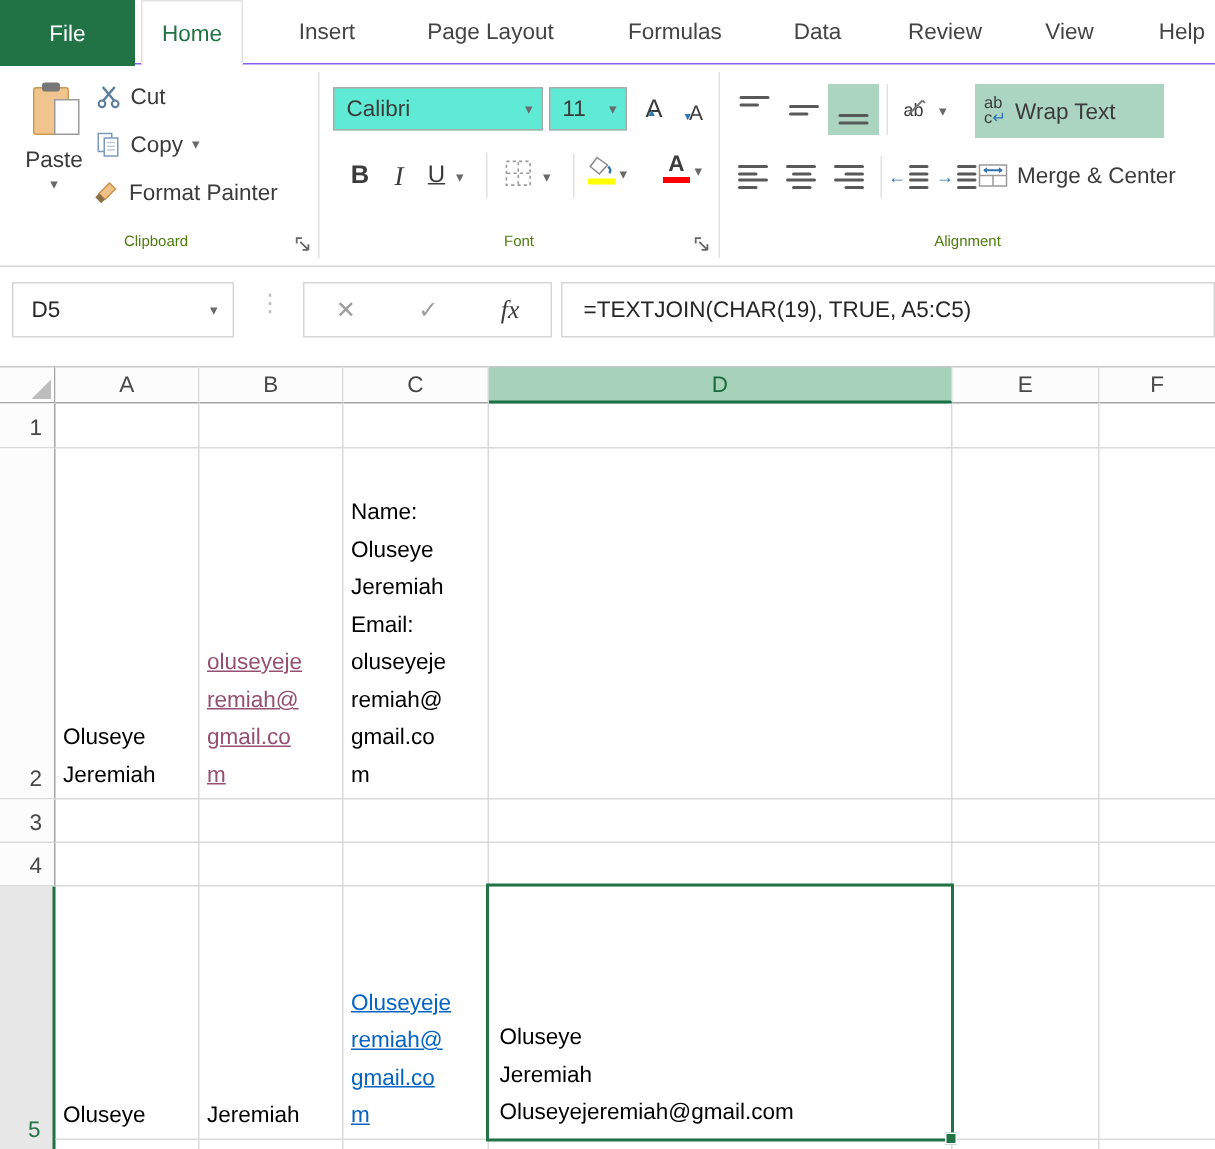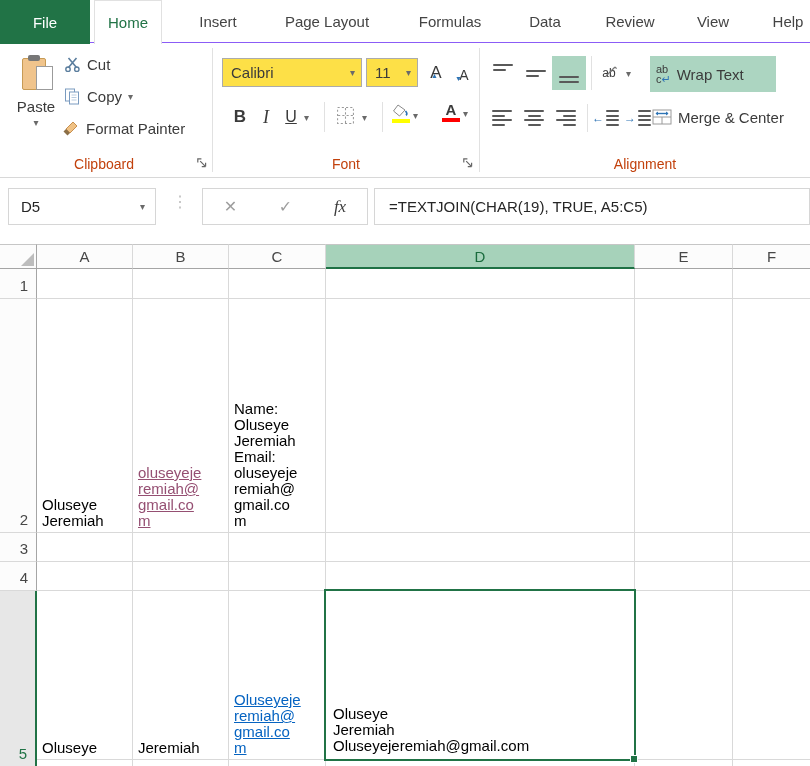--- a/index.html
+++ b/index.html
@@ -10,36 +10,36 @@
   
   .tabbar { position:absolute; left:0; top:0; width:810px; height:43px; background:#fff; border-bottom:1px solid #8b5cf6; }
   .tab-file { position:absolute; left:0; top:0; width:90px; height:44px; background:#217346; color:#fff;
               display:flex; align-items:center; justify-content:center; font-size:15px; cursor:pointer; }
   .tab { position:absolute; top:0; height:43px; display:flex; align-items:center; justify-content:center;
          font-size:15px; color:#444; cursor:pointer; }
   .tab-active { height:44px; background:#fff; border:1px solid #E1E1E1; border-bottom:none; color:#217346; z-index:2; }
 
   
   .ribbon { position:absolute; left:0; top:44px; width:810px; height:134px; background:#fff; border-bottom:1px solid #D8D8D8; }
-  .grp-label { position:absolute; top:112px; font-size:14px; color:#c2410c; text-align:center; }
+  .grp-label { position:absolute; top:112px; font-size:10px; color:#4d7c0f; text-align:center; }
   .grp-div { position:absolute; top:4px; height:124px; width:1px; background:#E1E1E1; }
   .ribbon-btn { color:#3B3B3B; font-size:15px; cursor:pointer; }
   .caret { font-size:10px; color:#6A6A6A; }
   .launcher { position:absolute; width:12px; height:12px; cursor:pointer; }
 
   
   .paste-btn { position:absolute; left:8px; top:6px; width:56px; height:102px; display:flex; flex-direction:column; align-items:center; cursor:pointer; }
   .clipwrap { position:relative; width:28px; height:36px; margin-top:6px; }
   .clip-body { position:absolute; left:0; top:2px; width:24px; height:32px; background:#F0C48C; border:1px solid #C79B55; border-radius:2px; }
   .clip-top  { position:absolute; left:6px; top:-1px; width:12px; height:6px; background:#777; border-radius:2px; }
   .clip-page { position:absolute; right:-3px; top:10px; width:17px; height:24px; background:#fff; border:1px solid #9B9B9B; }
   .small-item { position:absolute; display:flex; align-items:center; gap:6px; cursor:pointer; height:24px; }
 
   
-  .combo { position:absolute; height:29px; border:1px solid #ABABAB; background:#fde047; display:flex; align-items:center;
+  .combo { position:absolute; height:29px; border:1px solid #ABABAB; background:#5eead4; display:flex; align-items:center;
            justify-content:space-between; padding:0 6px 0 8px; font-size:15px; color:#3B3B3B; cursor:pointer; }
   .fbtn { position:absolute; display:flex; align-items:center; justify-content:center; cursor:pointer; color:#3B3B3B; }
   .ltr-big { position:relative; font-size:17px; }
   .tri { position:absolute; font-size:7px; color:#2E74B5; }
   .swatchbtn { position:absolute; display:flex; align-items:flex-start; gap:3px; cursor:pointer; }
   .swatch-stack { display:flex; flex-direction:column; align-items:center; }
   .bar { width:18px; height:4px; margin-top:1px; }
 
   
   .lnbox { display:flex; flex-direction:column; }
@@ -75,21 +75,21 @@
   .colhead { position:absolute; top:244px; height:25px; background:#FCFCFC; border-top:1px solid #C6C6C6;
              border-right:1px solid #D9D9D9; border-bottom:1px solid #A5A5A5;
              display:flex; align-items:center; justify-content:center; font-size:15px; color:#474747; cursor:pointer; }
   .colhead-sel { background:#A6D2BA; border-bottom:2px solid #1E7145; color:#1A6B3D; }
   .rowhead { position:absolute; left:0; width:37px; background:#FCFCFC; border-right:1px solid #A5A5A5;
              border-bottom:1px solid #D9D9D9; display:flex; align-items:flex-end; justify-content:flex-end;
              padding:0 8px 4px 0; font-size:15px; color:#474747; cursor:pointer; }
   .rowhead-sel { background:#E7E7E7; border-right:2px solid #217346; color:#217346; }
   .gl { position:absolute; background:#D9D9D9; }
   .cell { position:absolute; display:flex; flex-direction:column; justify-content:flex-end;
-          padding:0 4px 4px 5px; font-size:15px; line-height:16px; color:#000; white-space:pre-line;
+          padding:0 4px 4px 5px; font-size:15px; line-height:25px; color:#000; white-space:pre-line;
           overflow:hidden; cursor:cell; }
   .link-old { color:#954F72; text-decoration:underline; }
   .link-new { color:#0563C1; text-decoration:underline; }
   .sel-border { position:absolute; left:324px; top:589px; width:312px; height:172px;
                 border:2px solid #217346; pointer-events:none; }
   .fill-handle { position:absolute; left:630px; top:755px; width:8px; height:8px;
                  background:#217346; border:1px solid #fff; cursor:crosshair; }
 </style>
 </head>
 <body>

